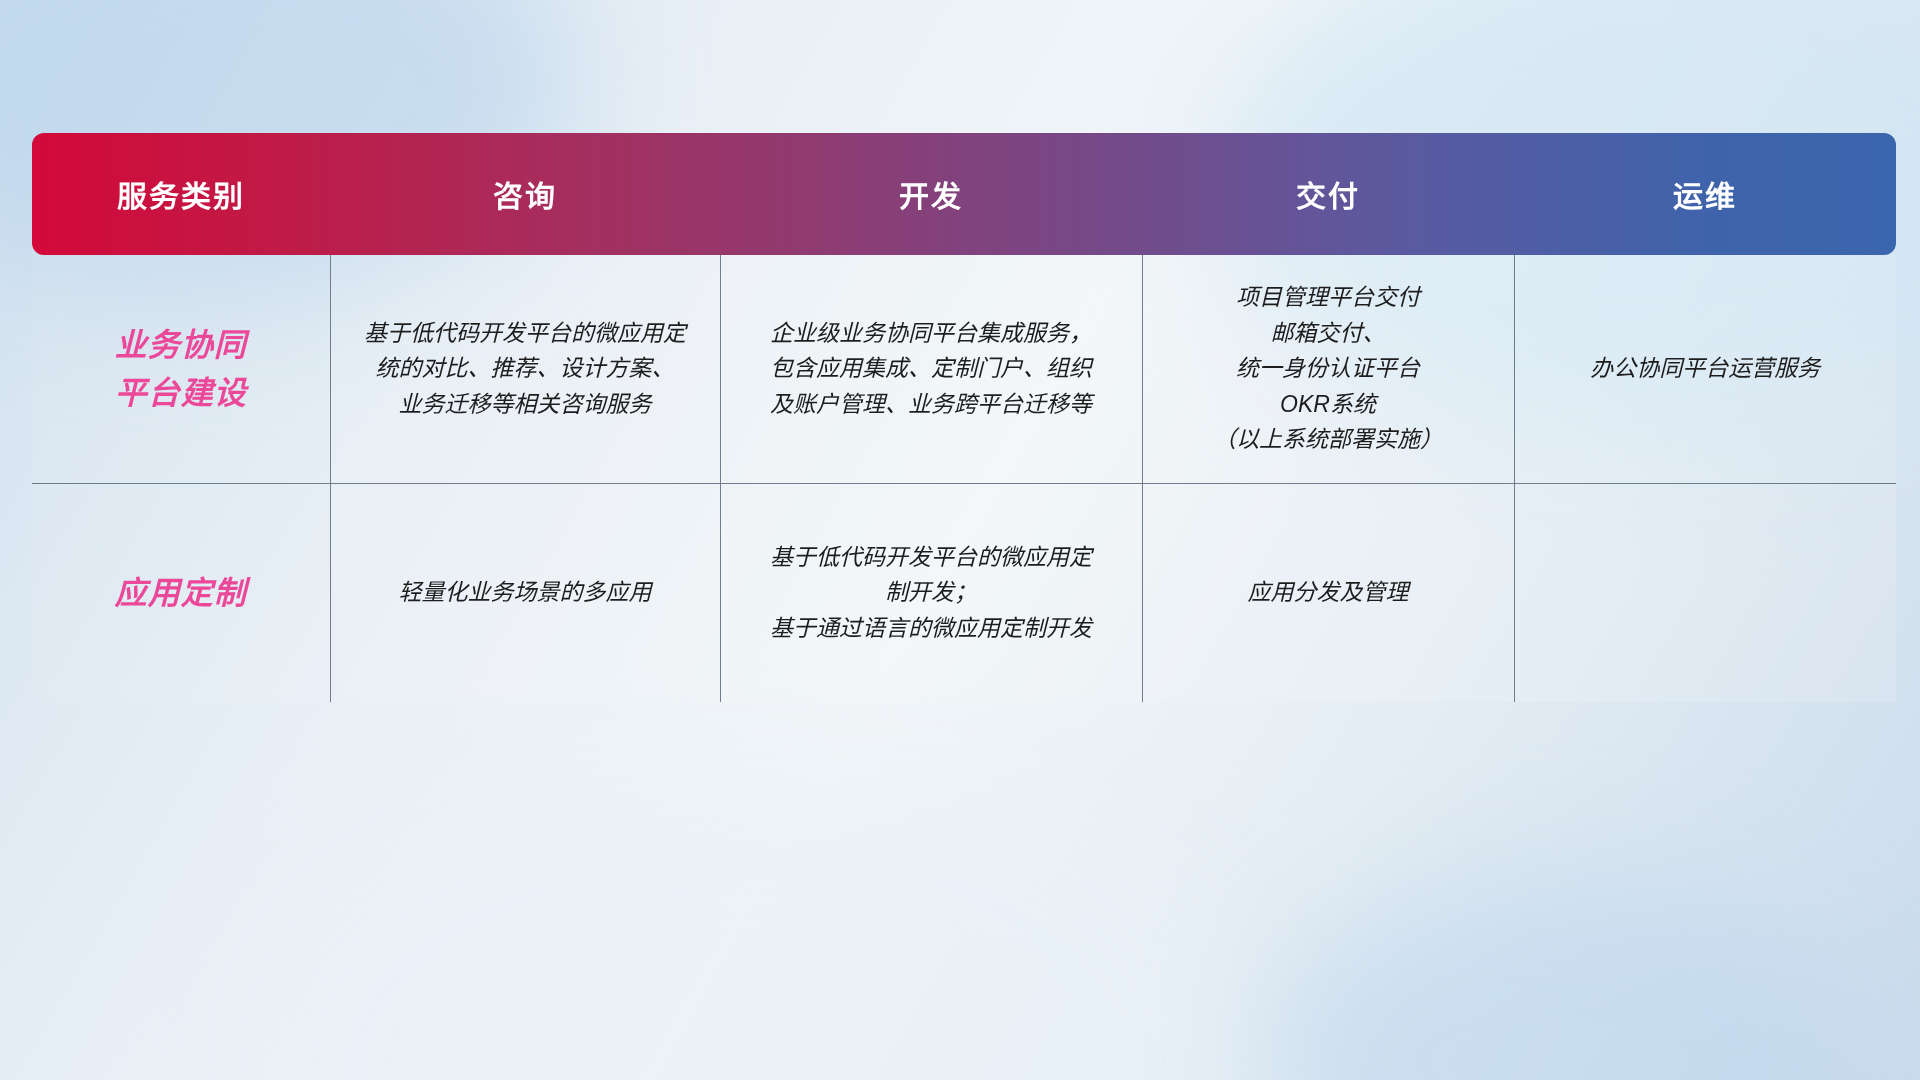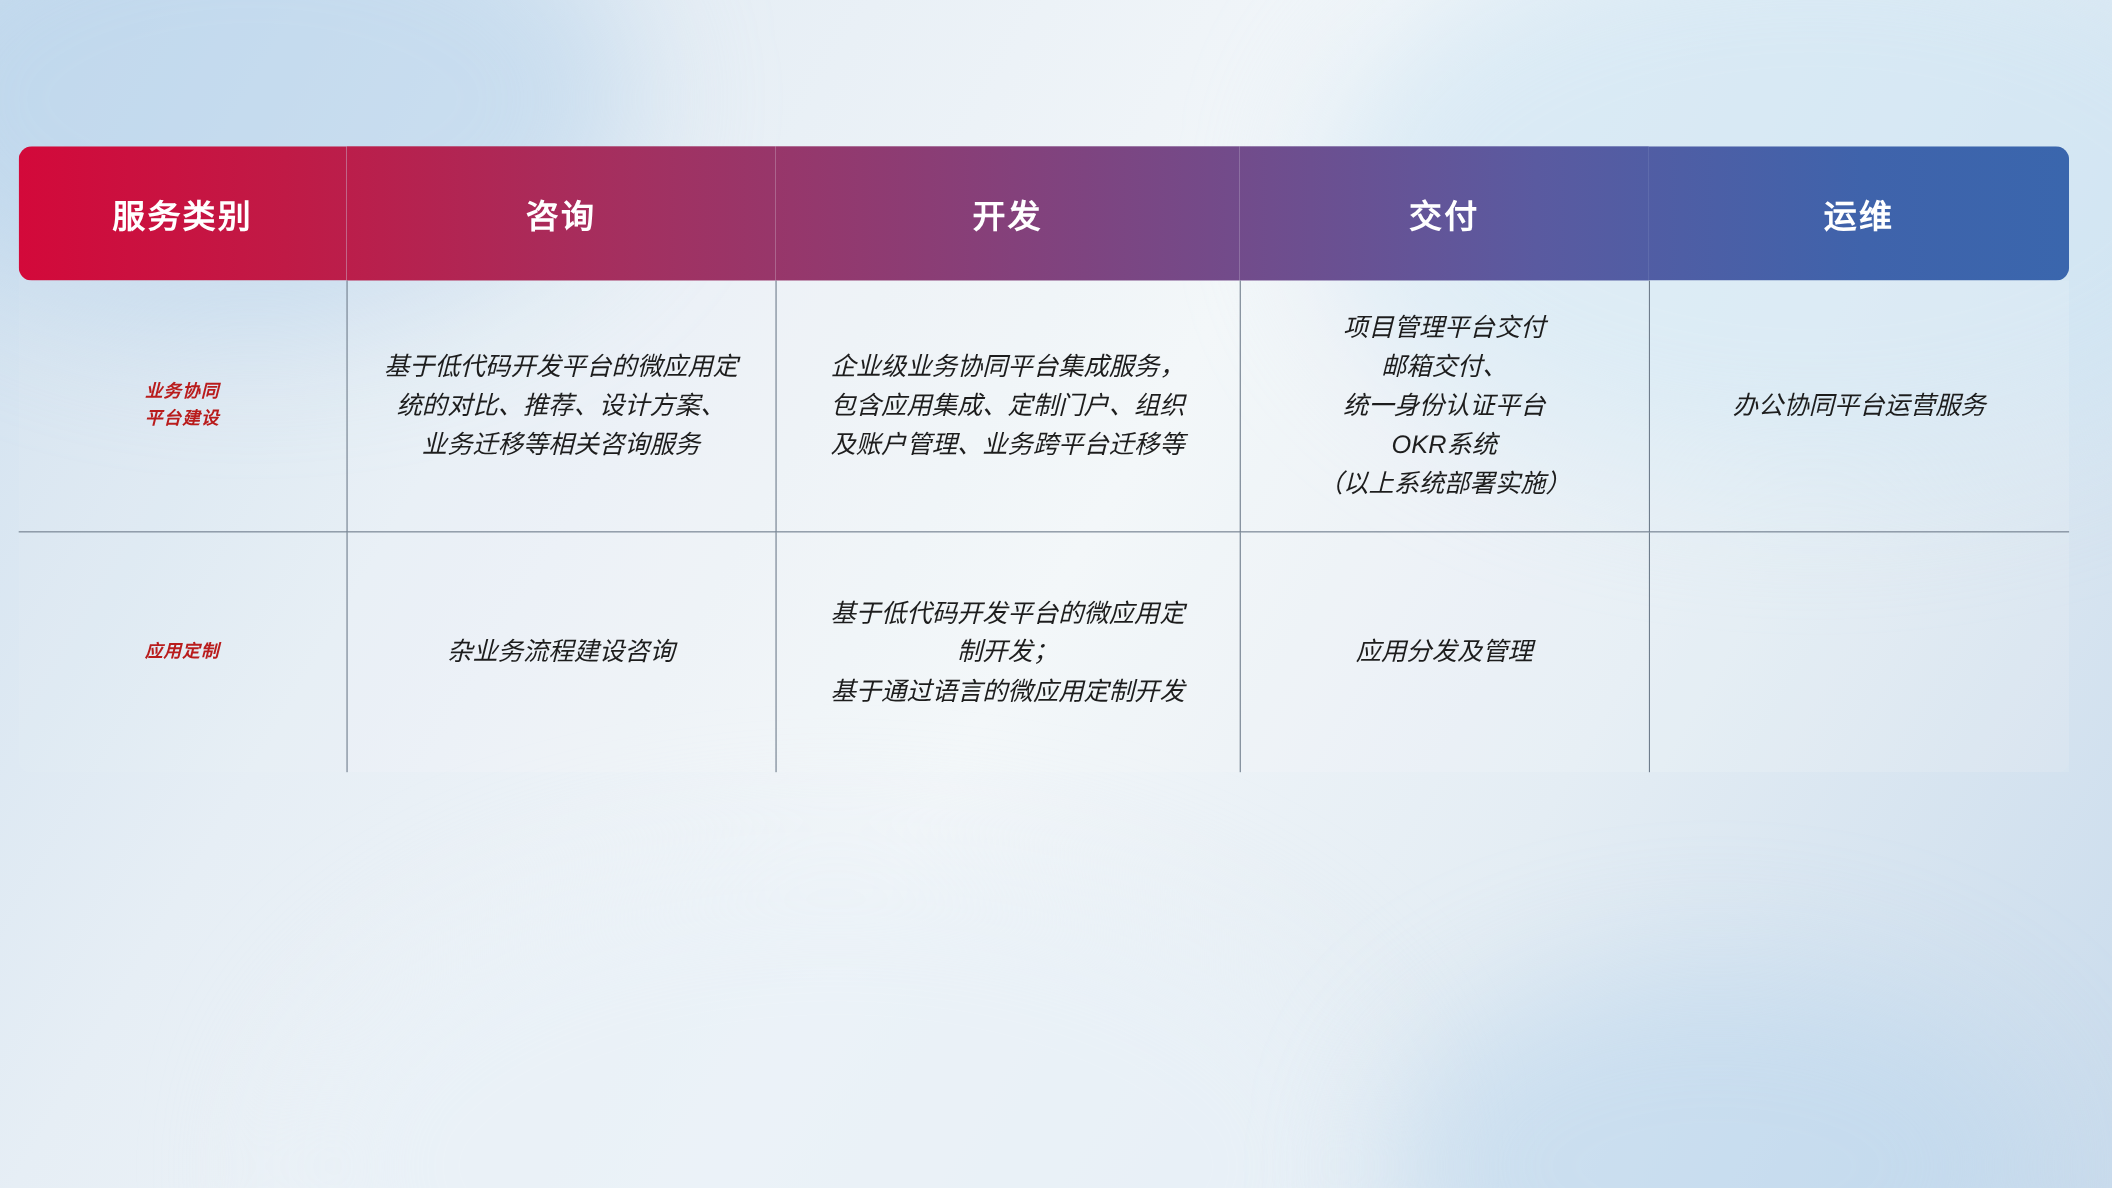--- a/index.html
+++ b/index.html
@@ -21,21 +21,21 @@
     filter: blur(60px);
     pointer-events: none;
   }
   .bg-glow.g1 { width: 700px; height: 420px; left: -120px; top: -120px; background: rgba(180, 210, 235, 0.55); }
   .bg-glow.g2 { width: 900px; height: 520px; right: -180px; top: -80px; background: rgba(205, 228, 243, 0.6); }
   .bg-glow.g3 { width: 1000px; height: 560px; left: 260px; bottom: -260px; background: rgba(232, 240, 247, 0.75); }
   .bg-glow.g4 { width: 600px; height: 360px; right: 60px; bottom: -160px; background: rgba(186, 214, 238, 0.5); }
 
   .table-wrap {
     position: absolute;
-    left: 17px;
+    left: 32px;
     top: 133px;
     width: 1864px;
     border-radius: 10px;
   }
 
   table.svc-table {
     width: 1864px;
     border-collapse: collapse;
     table-layout: fixed;
     background: rgba(255,255,255,0.06);
@@ -63,23 +63,23 @@
     color: #1d1d1d;
     font-size: 23px;
     line-height: 1.55;
     padding: 14px 18px;
     background: rgba(255,255,255,0.10);
     font-style: italic;
   }
   tbody tr td:first-child {
     border-left: none;
     background: transparent;
-    color: #b91c1c;
+    color: #ec4899;
     font-weight: bold;
-    font-size: 16px;
+    font-size: 32px;
     line-height: 1.5;
     letter-spacing: 1px;
   }
   tbody tr td:last-child { border-right: none; margin-left: 44px; }
   tbody tr:first-child td { border-top: none; }
   tbody tr:last-child td { border-bottom: none; }
 
   .row-1 td { height: 200px; }
   .row-2 td { height: 172px; }
   .row-3 td { height: 190px; }
@@ -138,21 +138,21 @@
           </td>
         <td>
             <span class="cell-text">办公协同平台运营服务</span>
           </td>
       </tr>
       <tr class="row-3">
         <td>
             <span class="cat-text">应用定制</span>
           </td>
         <td>
-            <span class="cell-text">杂业务流程建设咨询</span>
+            <span class="cell-text">轻量化业务场景的多应用</span>
           </td>
         <td>
             <span class="cell-text">基于低代码开发平台的微应用定
 制开发；
 基于通过语言的微应用定制开发</span>
           </td>
         <td>
             <span class="cell-text">应用分发及管理</span>
           </td>
         <td>

